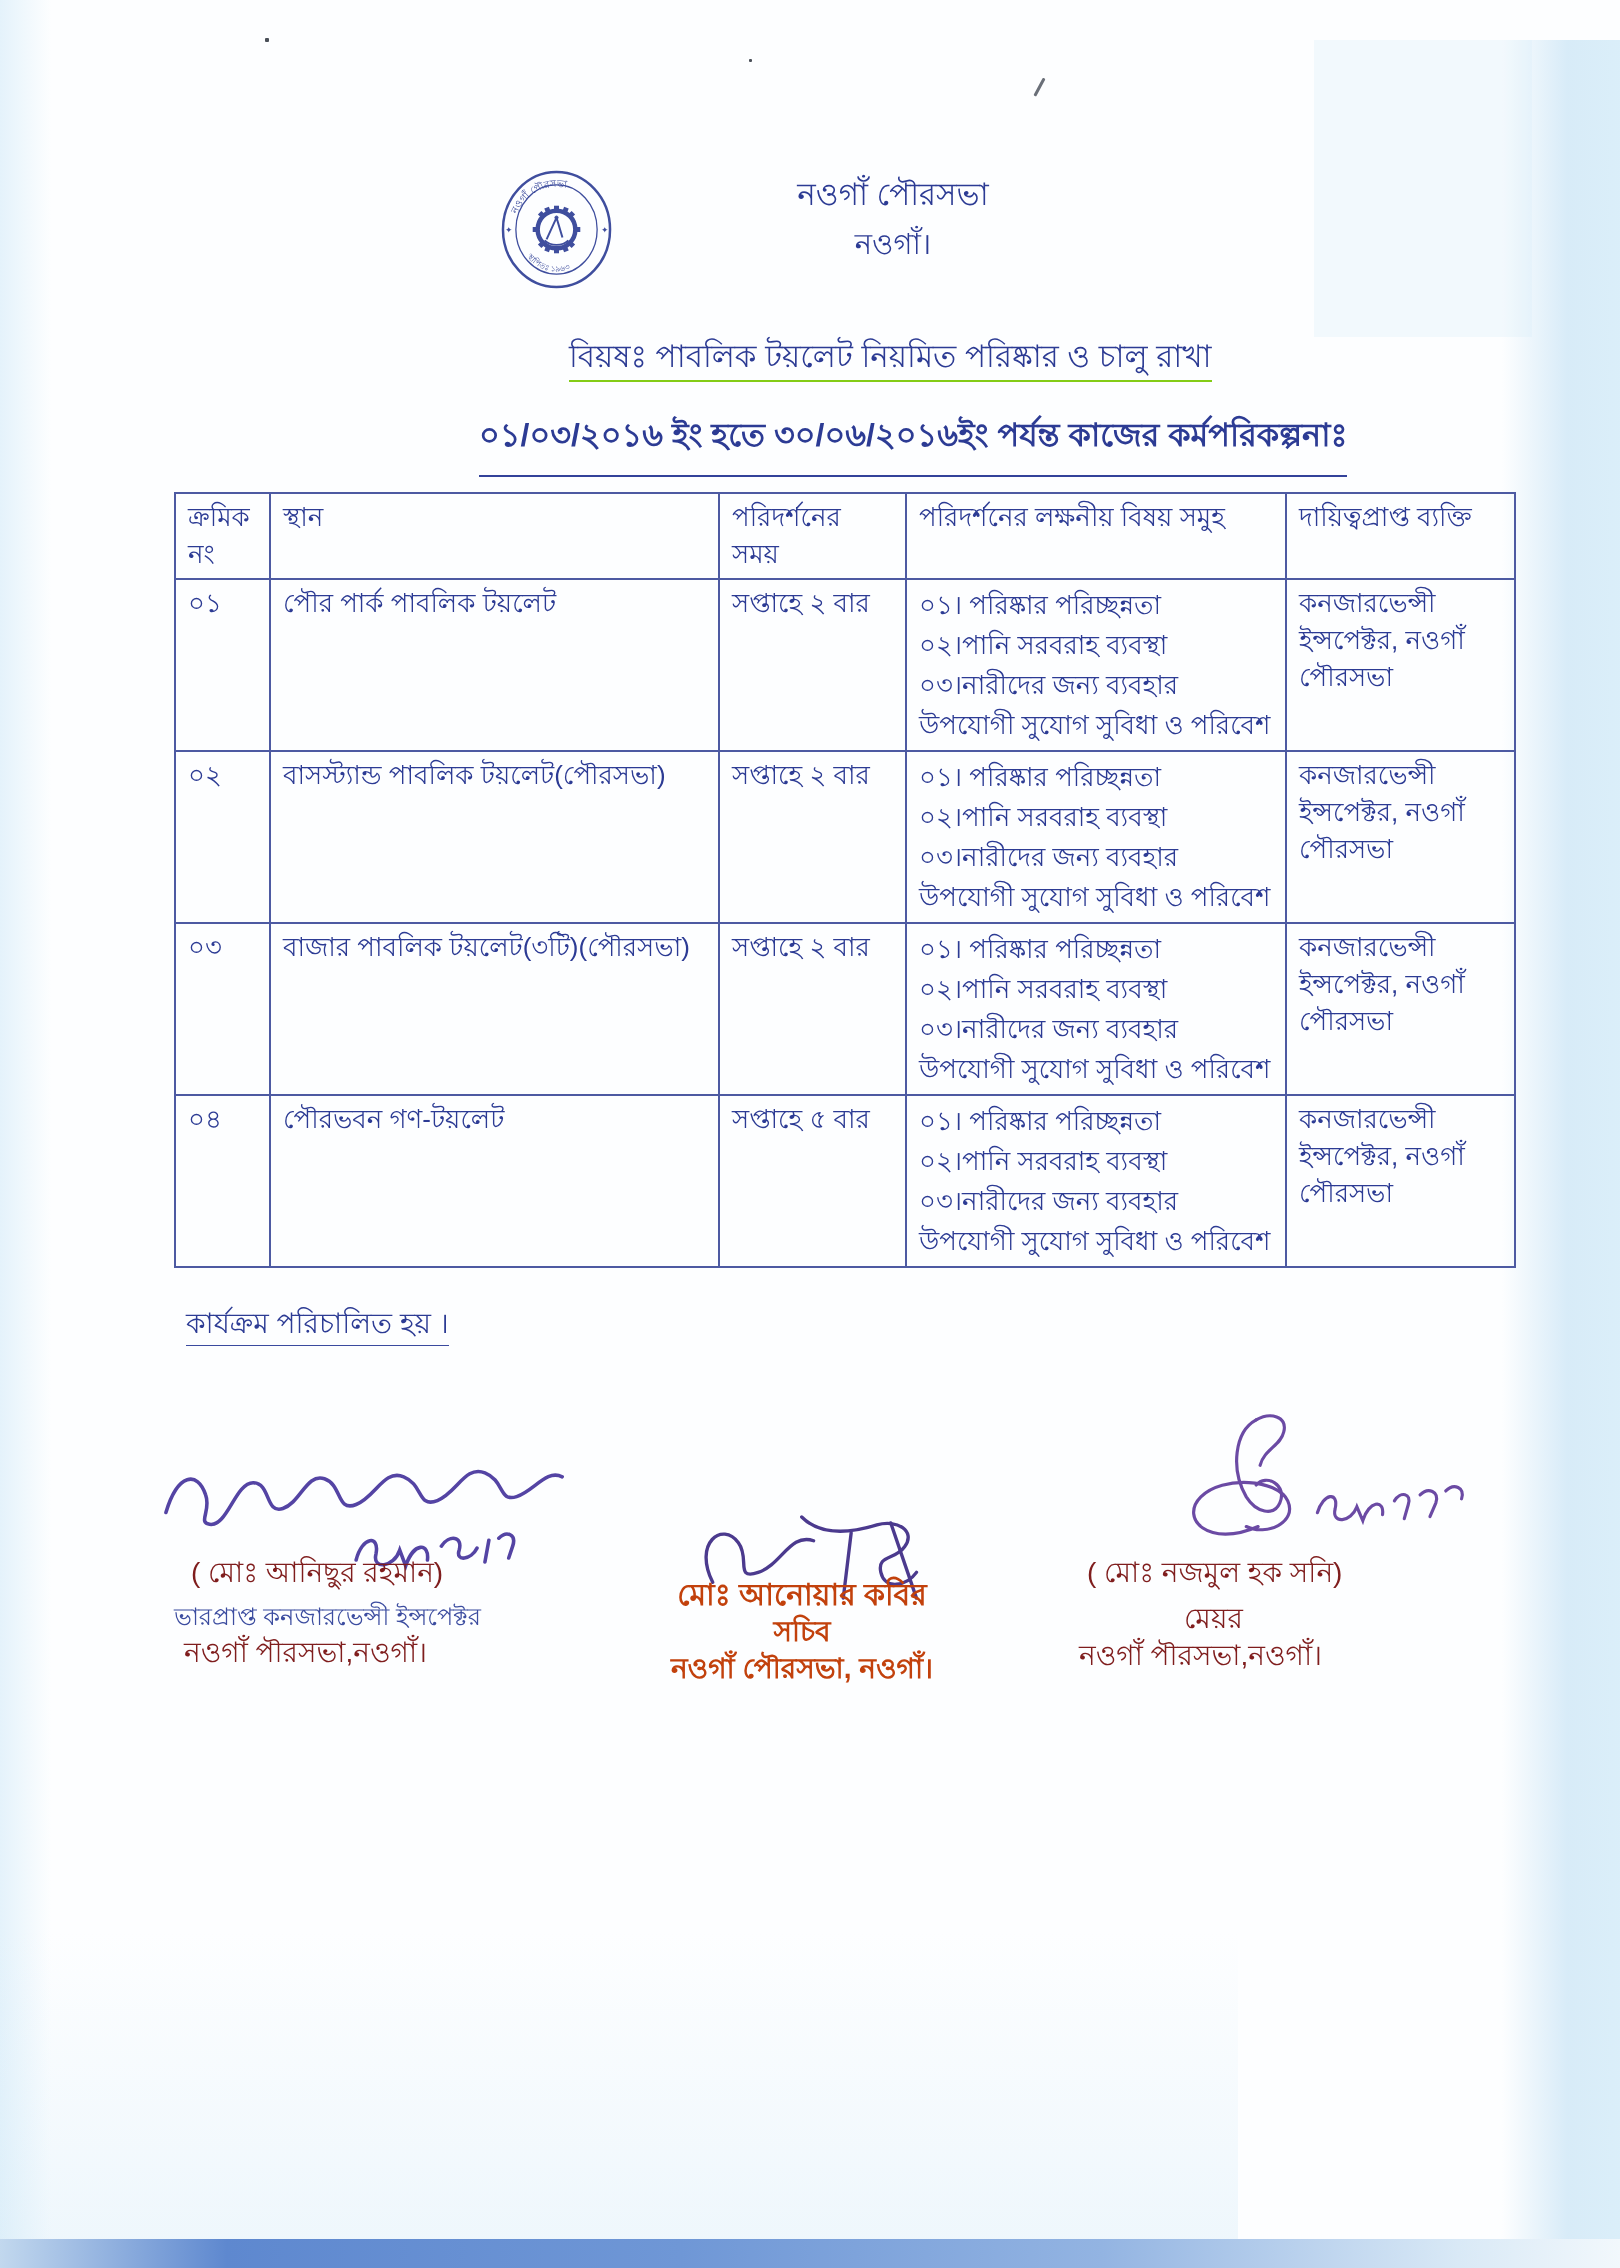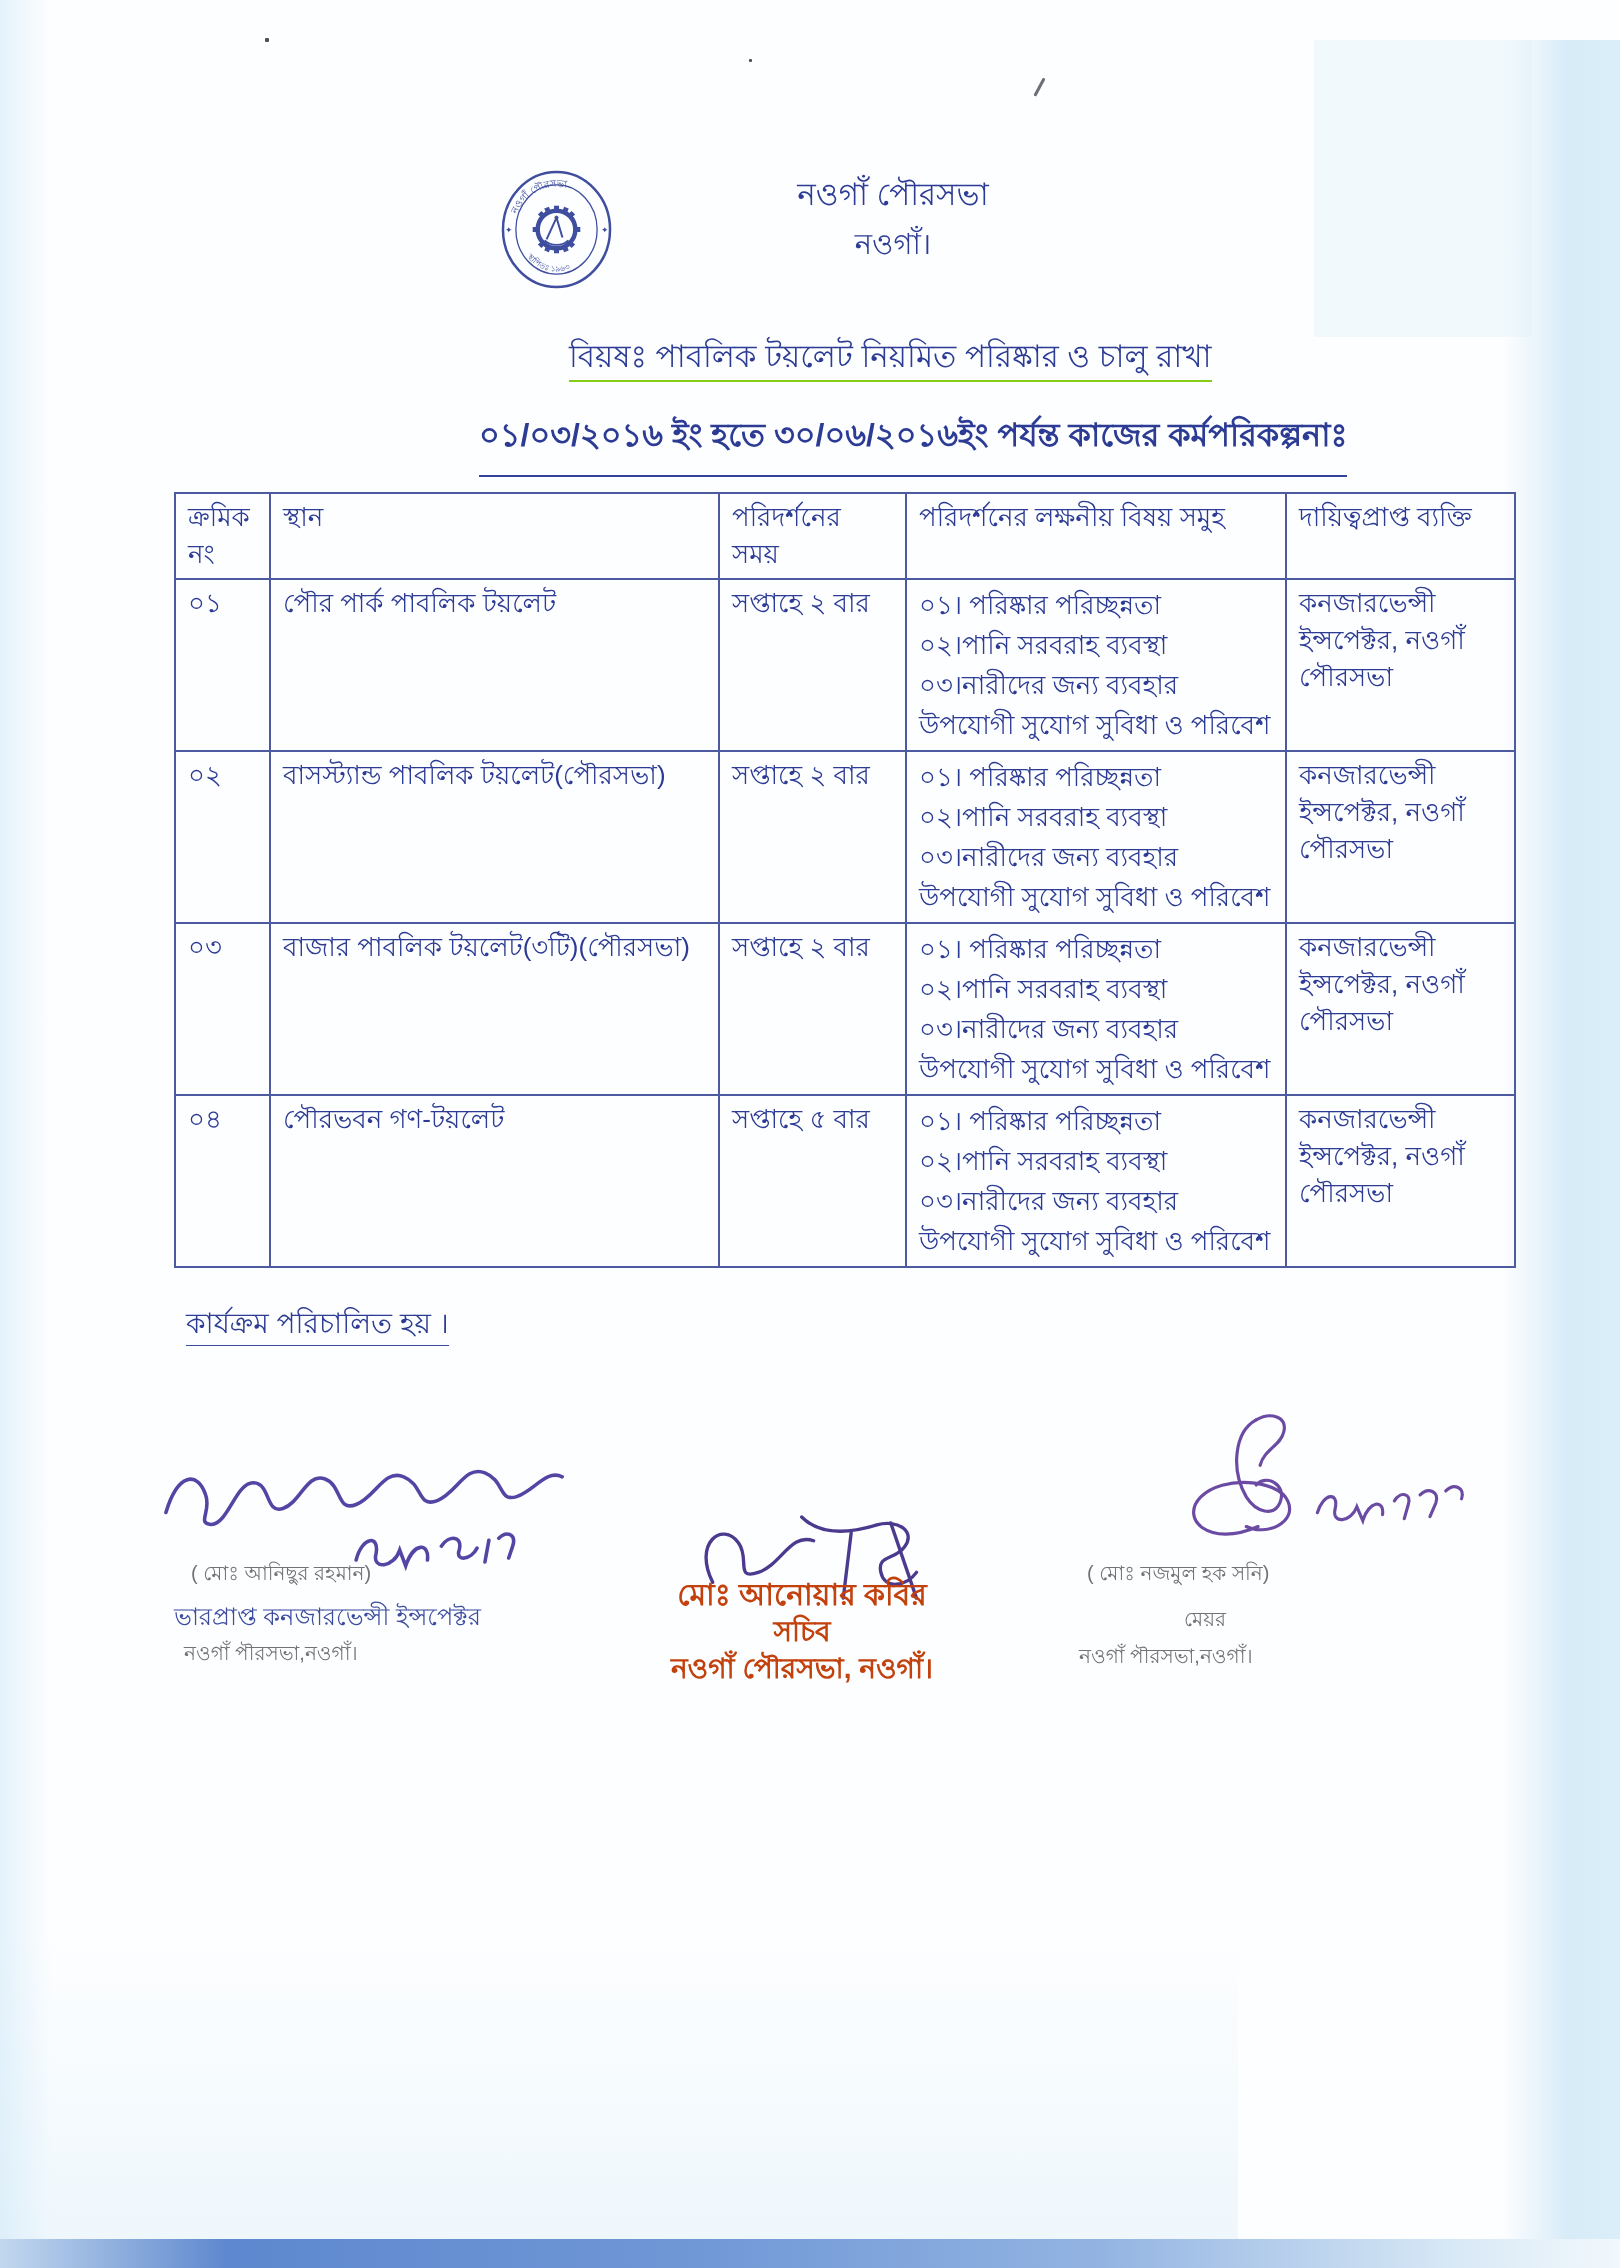--- a/index.html
+++ b/index.html
@@ -52,21 +52,21 @@
   .items-cell div{line-height:40px;}
 
   
   .note-line{position:absolute;font-size:28px;line-height:38px;
     border-bottom:1.5px solid #3a4a9e;padding-bottom:2px;}
   .note-1{left:195px;top:1243px;}
   .note-2{left:186px;top:1305px;}
 
   
   .sig-svg{position:absolute;}
-  .sig-text{position:absolute;font-size:20px;line-height:34px;color:#737373;white-space:nowrap;}
+  .sig-text{position:absolute;font-size:28px;line-height:34px;color:#7f1d1d;white-space:nowrap;}
   .sig-left-name{left:191px;top:1556px;}
   .sig-left-title{left:174px;top:1600px;font-size:24px;color:#3c4da0;}
   .sig-left-org{left:184px;top:1636px;}
   .stamp{position:absolute;left:614px;top:1576px;width:376px;text-align:center;
     color:#c2410c;font-weight:bold;}
   .stamp div{white-space:nowrap;}
   .stamp-name{font-size:30px;line-height:38px;}
   .stamp-title{font-size:28px;line-height:36px;}
   .stamp-org{font-size:28px;line-height:38px;}
   .sig-right-name{left:1087px;top:1556px;}

